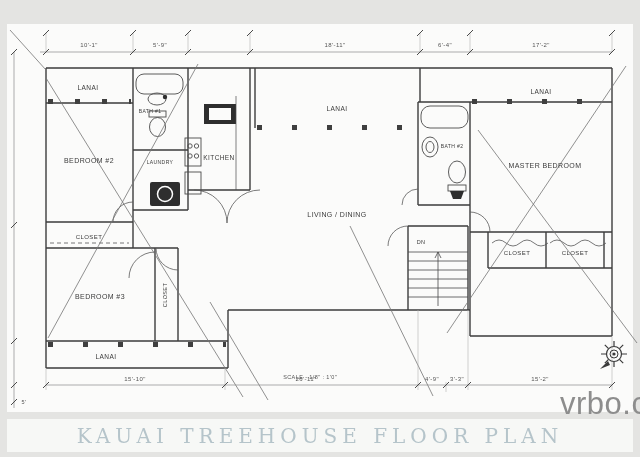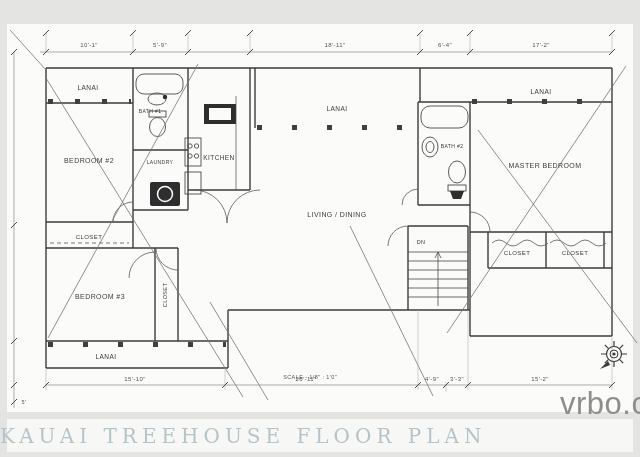--- a/index.html
+++ b/index.html
@@ -1,21 +1,21 @@
 <!DOCTYPE html>
 <html><head>
 <meta charset="utf-8">
 <style>
   html,body{margin:0;padding:0;}
   .stage{position:relative;width:640px;height:457px;background:#e4e4e2;overflow:hidden;
          font-family:"Liberation Sans",sans-serif;}
   .paper{position:absolute;left:7px;top:24px;width:626px;height:388px;background:#fbfbfa;}
   .titlestrip{position:absolute;left:7px;top:419px;width:626px;height:33px;background:#f7f8f6;}
   .plan-svg{position:absolute;left:0;top:0;}
-  .plan-title{position:absolute;left:0;top:424px;width:640px;
+  .plan-title{position:absolute;left:0;top:424px;width:640px;text-align:center;
       font-family:"DejaVu Serif",serif;font-size:20px;letter-spacing:5px;color:#b5c4ca;}
   .watermark{position:absolute;left:560px;top:386px;font-size:31px;color:#8d8d8d;
       white-space:nowrap;letter-spacing:0.5px;}
   svg text{fill:#3a3a3a;font-family:"Liberation Sans",sans-serif;letter-spacing:.4px;}
   svg .dimtxt{fill:#555;}
 </style>
 </head>
 <body>
 
 <div class="stage">

